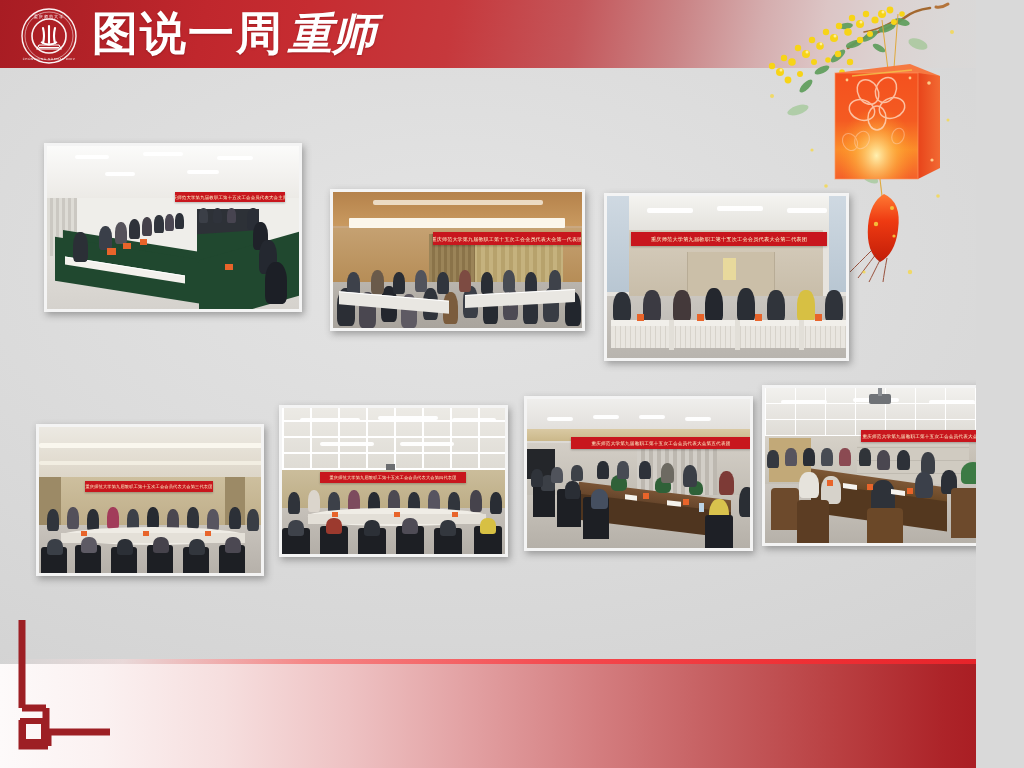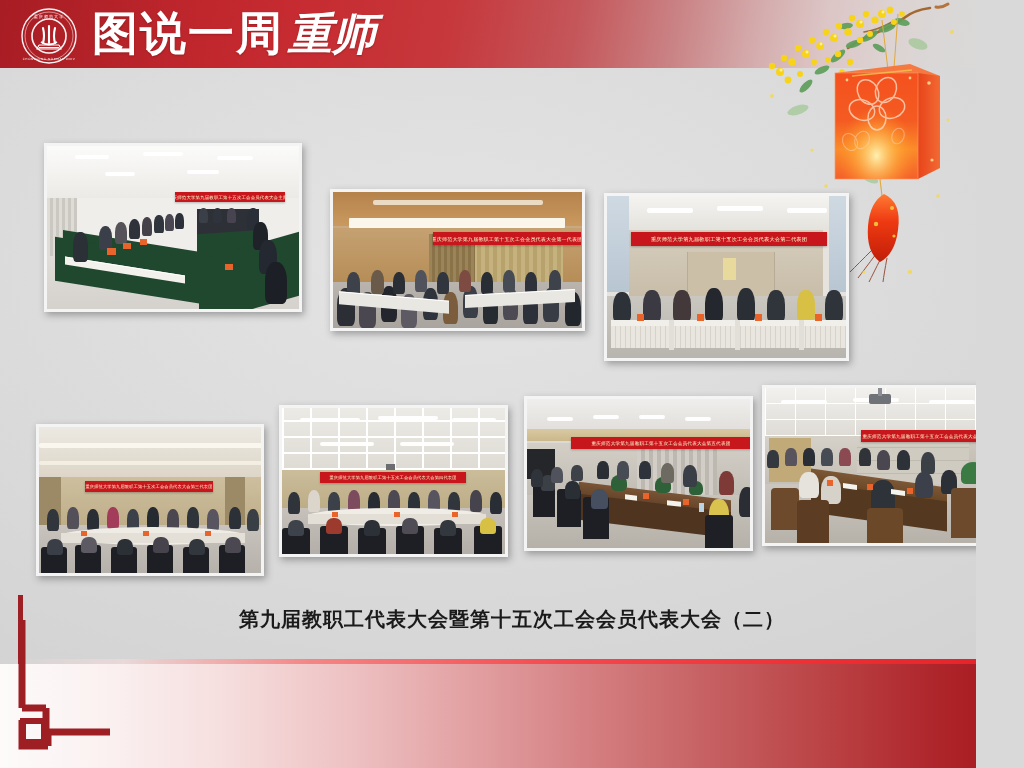--- a/index.html
+++ b/index.html
@@ -617,24 +617,20 @@
       <div class="plant" style="left:196px;top:74px;width:24px;height:22px;background:#3c7a44;border-radius:50% 50% 20% 20%;"></div>
 
       <div style="position:absolute;left:78px;top:96px;width:14px;height:5px;background:#f5f3ee;transform:skewY(8deg);"></div>
       <div style="position:absolute;left:126px;top:102px;width:14px;height:5px;background:#f5f3ee;transform:skewY(8deg);"></div>
       <div style="position:absolute;left:62px;top:92px;width:6px;height:6px;background:#e8642a;"></div>
       <div style="position:absolute;left:102px;top:96px;width:6px;height:6px;background:#e8642a;"></div>
       <div style="position:absolute;left:142px;top:100px;width:6px;height:6px;background:#e8642a;"></div>
     </div>
   </div>
 
-  <div class="caption-row">
-    <div class="caption-bar"></div>
-    <div class="caption-text">第九届教职工代表大会暨第十五次工会会员代表大会（二）</div>
-  </div>
 
   <div class="bottom-hl"></div>
   <div class="bottom-band"></div>
 
   <div class="corner-orn">
     <svg width="110" height="130" viewBox="0 0 110 130">
       <g fill="none" stroke="#9d1f24" stroke-width="7">
         <path d="M4 0 L4 88"></path>
         <path d="M4 88 L28 88"></path>
         <path d="M28 88 L28 112"></path>

